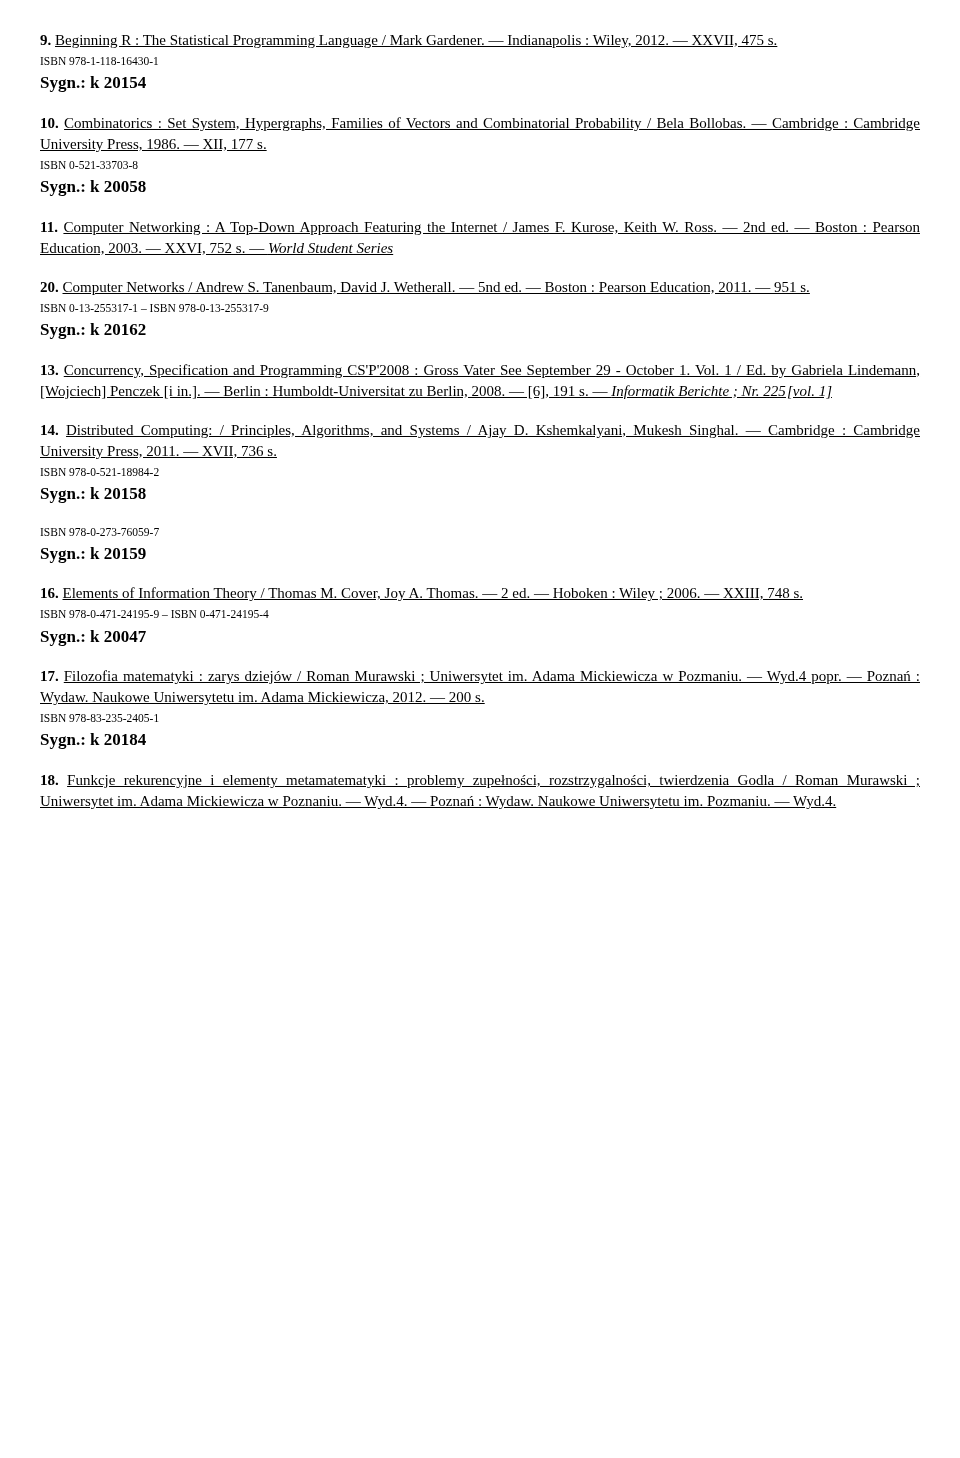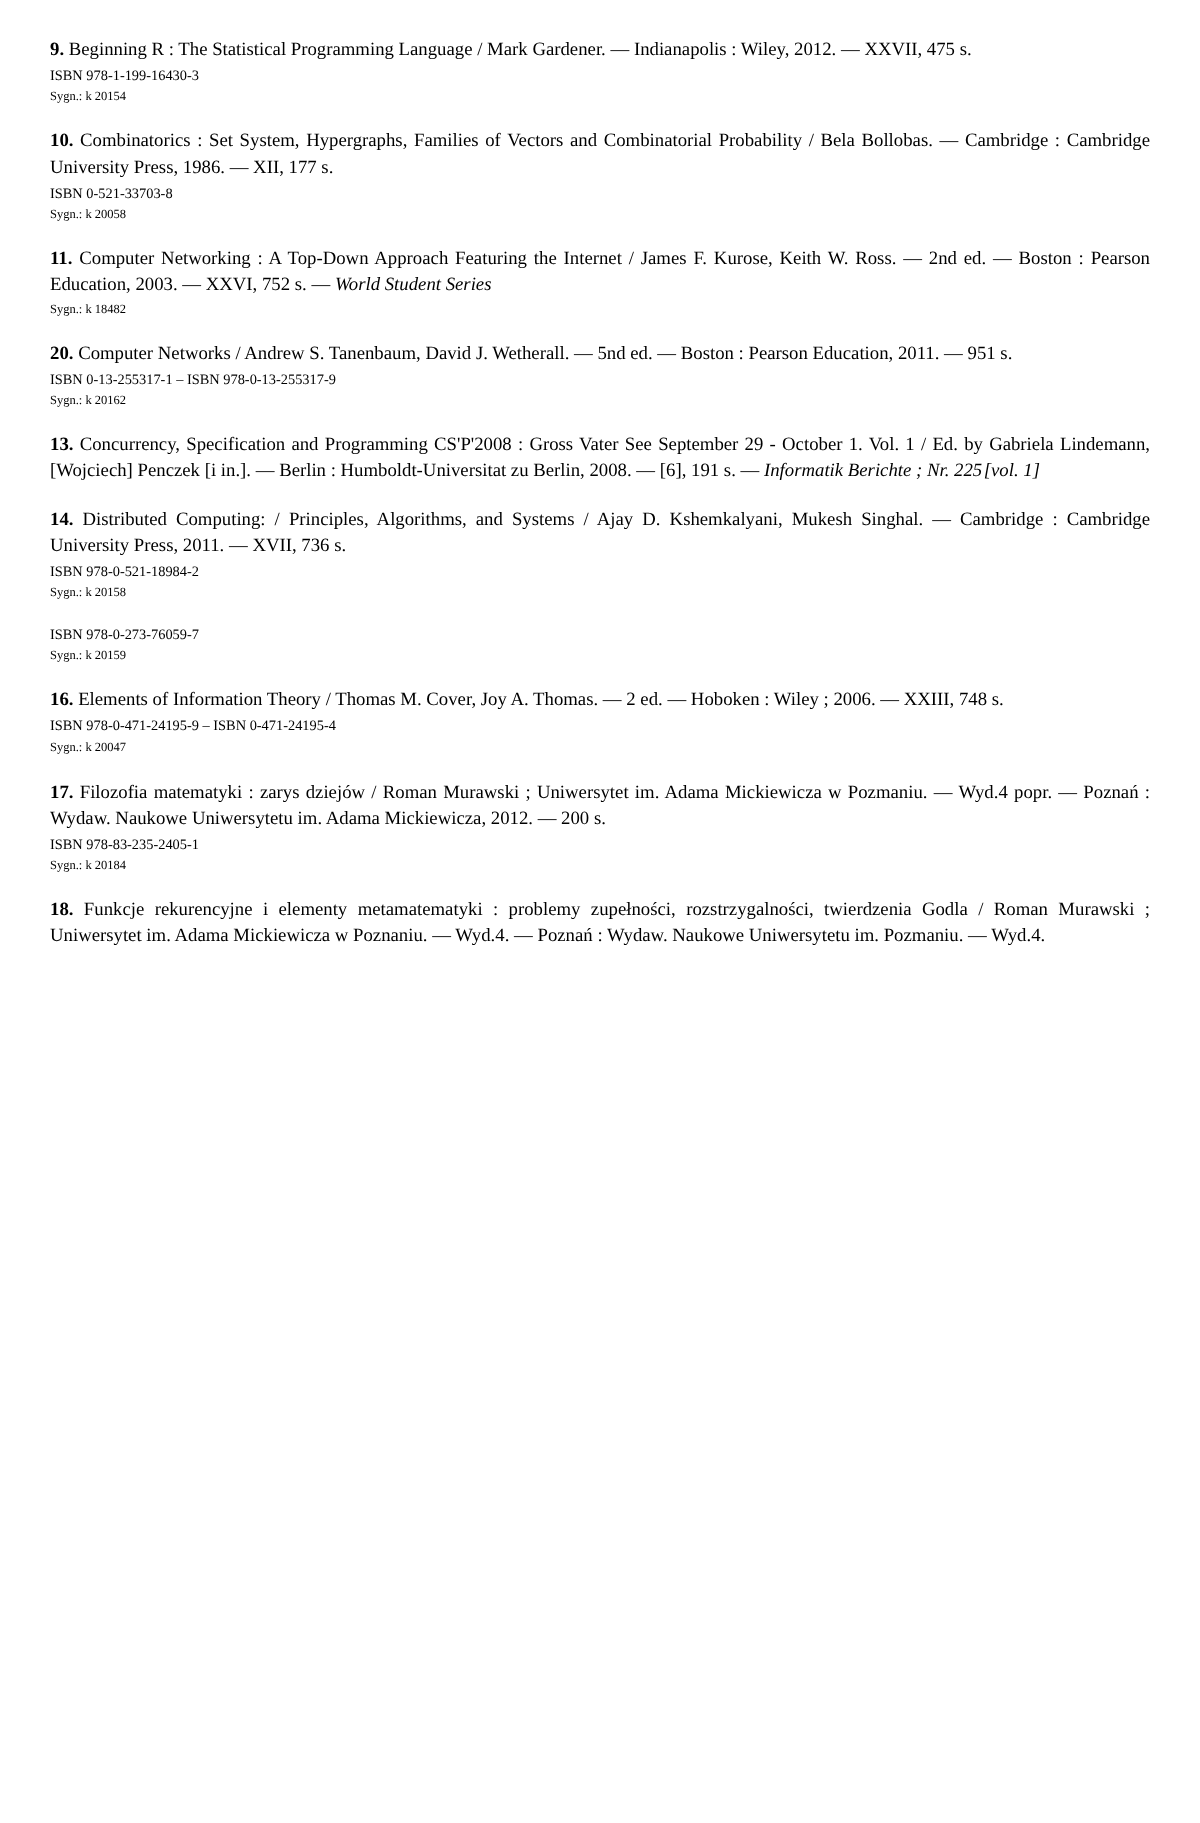--- a/index.html
+++ b/index.html
@@ -12,66 +12,66 @@
       line-height: 1.4;
     }
     .entry {
       margin-bottom: 18px;
     }
     .entry-number {
       font-weight: bold;
     }
     .entry-text {
       display: inline;
+      text-decoration: underline;
     }
     .isbn {
       font-size: 11.5px;
       display: block;
       margin-top: 2px;
       color: #000;
     }
     .sygn {
-      font-size: 10px;
-      font-weight: normal;
+      font-size: 17px;
+      font-weight: bold;
       display: block;
       margin-top: 2px;
     }
     p.body-text {
       text-align: justify;
     }
   </style>
 </head>
 <body>
 
 <div>
 
   <div class="entry">
     <p class="body-text">
       <span class="entry-number">9.</span>
       <span class="entry-text"> Beginning R : The Statistical Programming Language / Mark Gardener. — Indianapolis : Wiley, 2012. — XXVII, 475 s.</span>
     </p>
-    <span class="isbn">ISBN 978-1-199-16430-3</span>
+    <span class="isbn">ISBN 978-1-118-16430-1</span>
     <span class="sygn">Sygn.: k 20154</span>
   </div>
 
   <div class="entry">
     <p class="body-text">
       <span class="entry-number">10.</span>
       <span class="entry-text"> Combinatorics : Set System, Hypergraphs, Families of Vectors and Combinatorial Probability / Bela Bollobas. — Cambridge : Cambridge University Press, 1986. — XII, 177 s.</span>
     </p>
     <span class="isbn">ISBN 0-521-33703-8</span>
     <span class="sygn">Sygn.: k 20058</span>
   </div>
 
   <div class="entry">
     <p class="body-text">
       <span class="entry-number">11.</span>
       <span class="entry-text"> Computer Networking : A Top-Down Approach Featuring the Internet / James F. Kurose, Keith W. Ross. — 2nd ed. — Boston : Pearson Education, 2003. — XXVI, 752 s. — <em>World Student Series</em></span>
     </p>
-    <span class="sygn">Sygn.: k 18482</span>
   </div>
 
   <div class="entry">
     <p class="body-text">
       <span class="entry-number">20.</span>
       <span class="entry-text"> Computer Networks / Andrew S. Tanenbaum, David J. Wetherall. — 5nd ed. — Boston : Pearson Education, 2011. — 951 s.</span>
     </p>
     <span class="isbn">ISBN 0-13-255317-1 – ISBN 978-0-13-255317-9</span>
     <span class="sygn">Sygn.: k 20162</span>
   </div>

